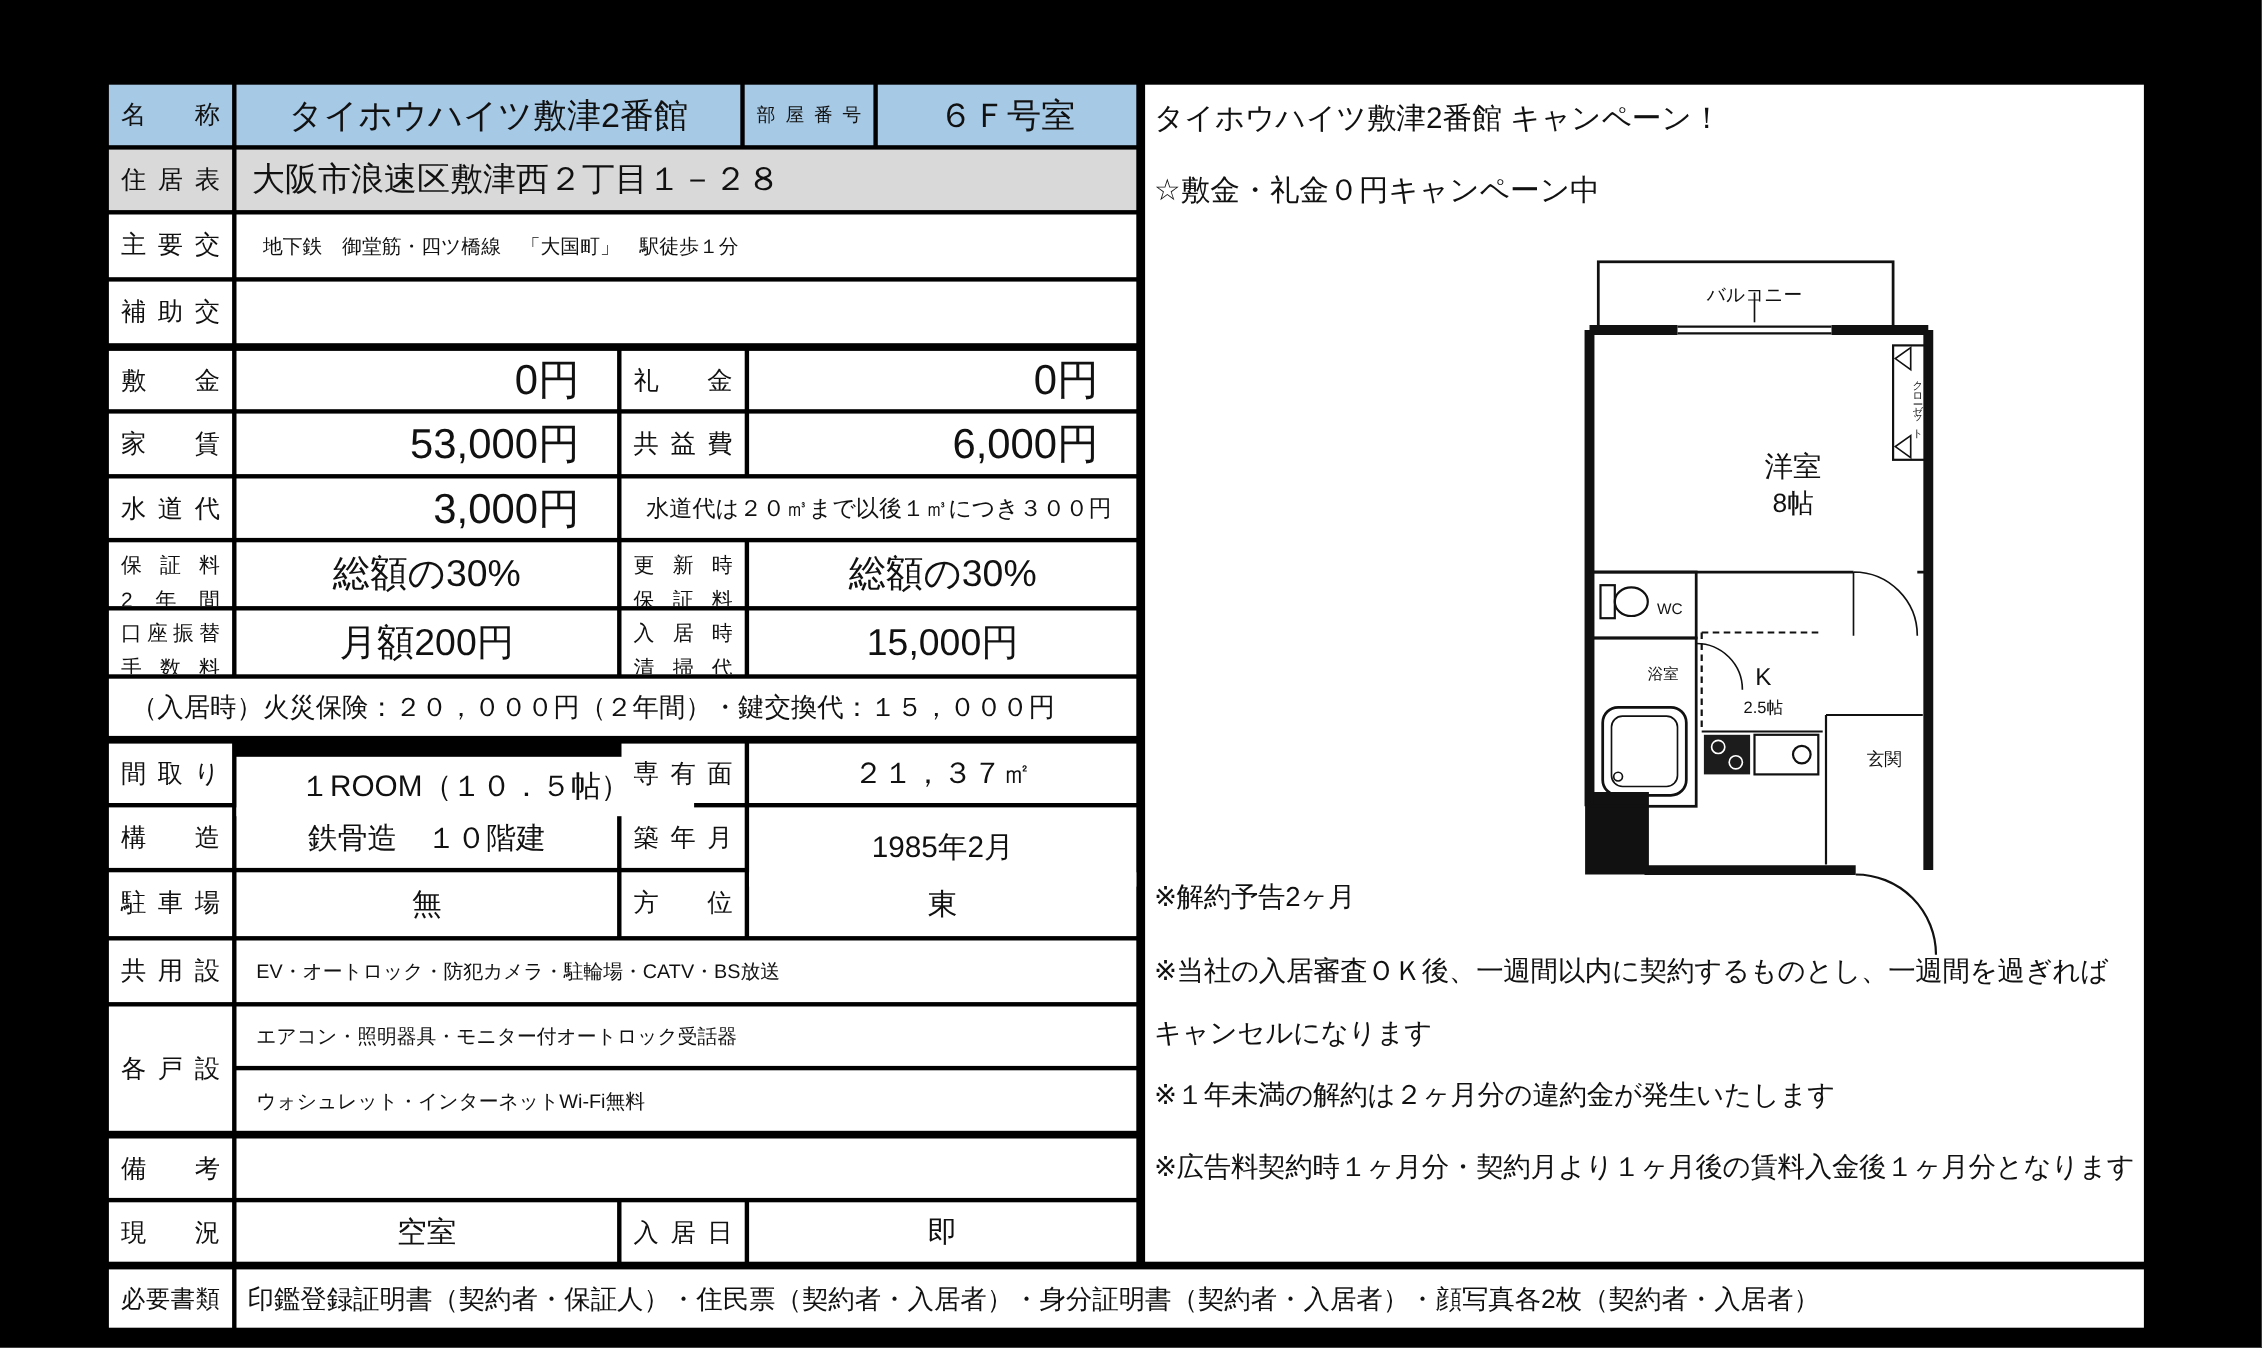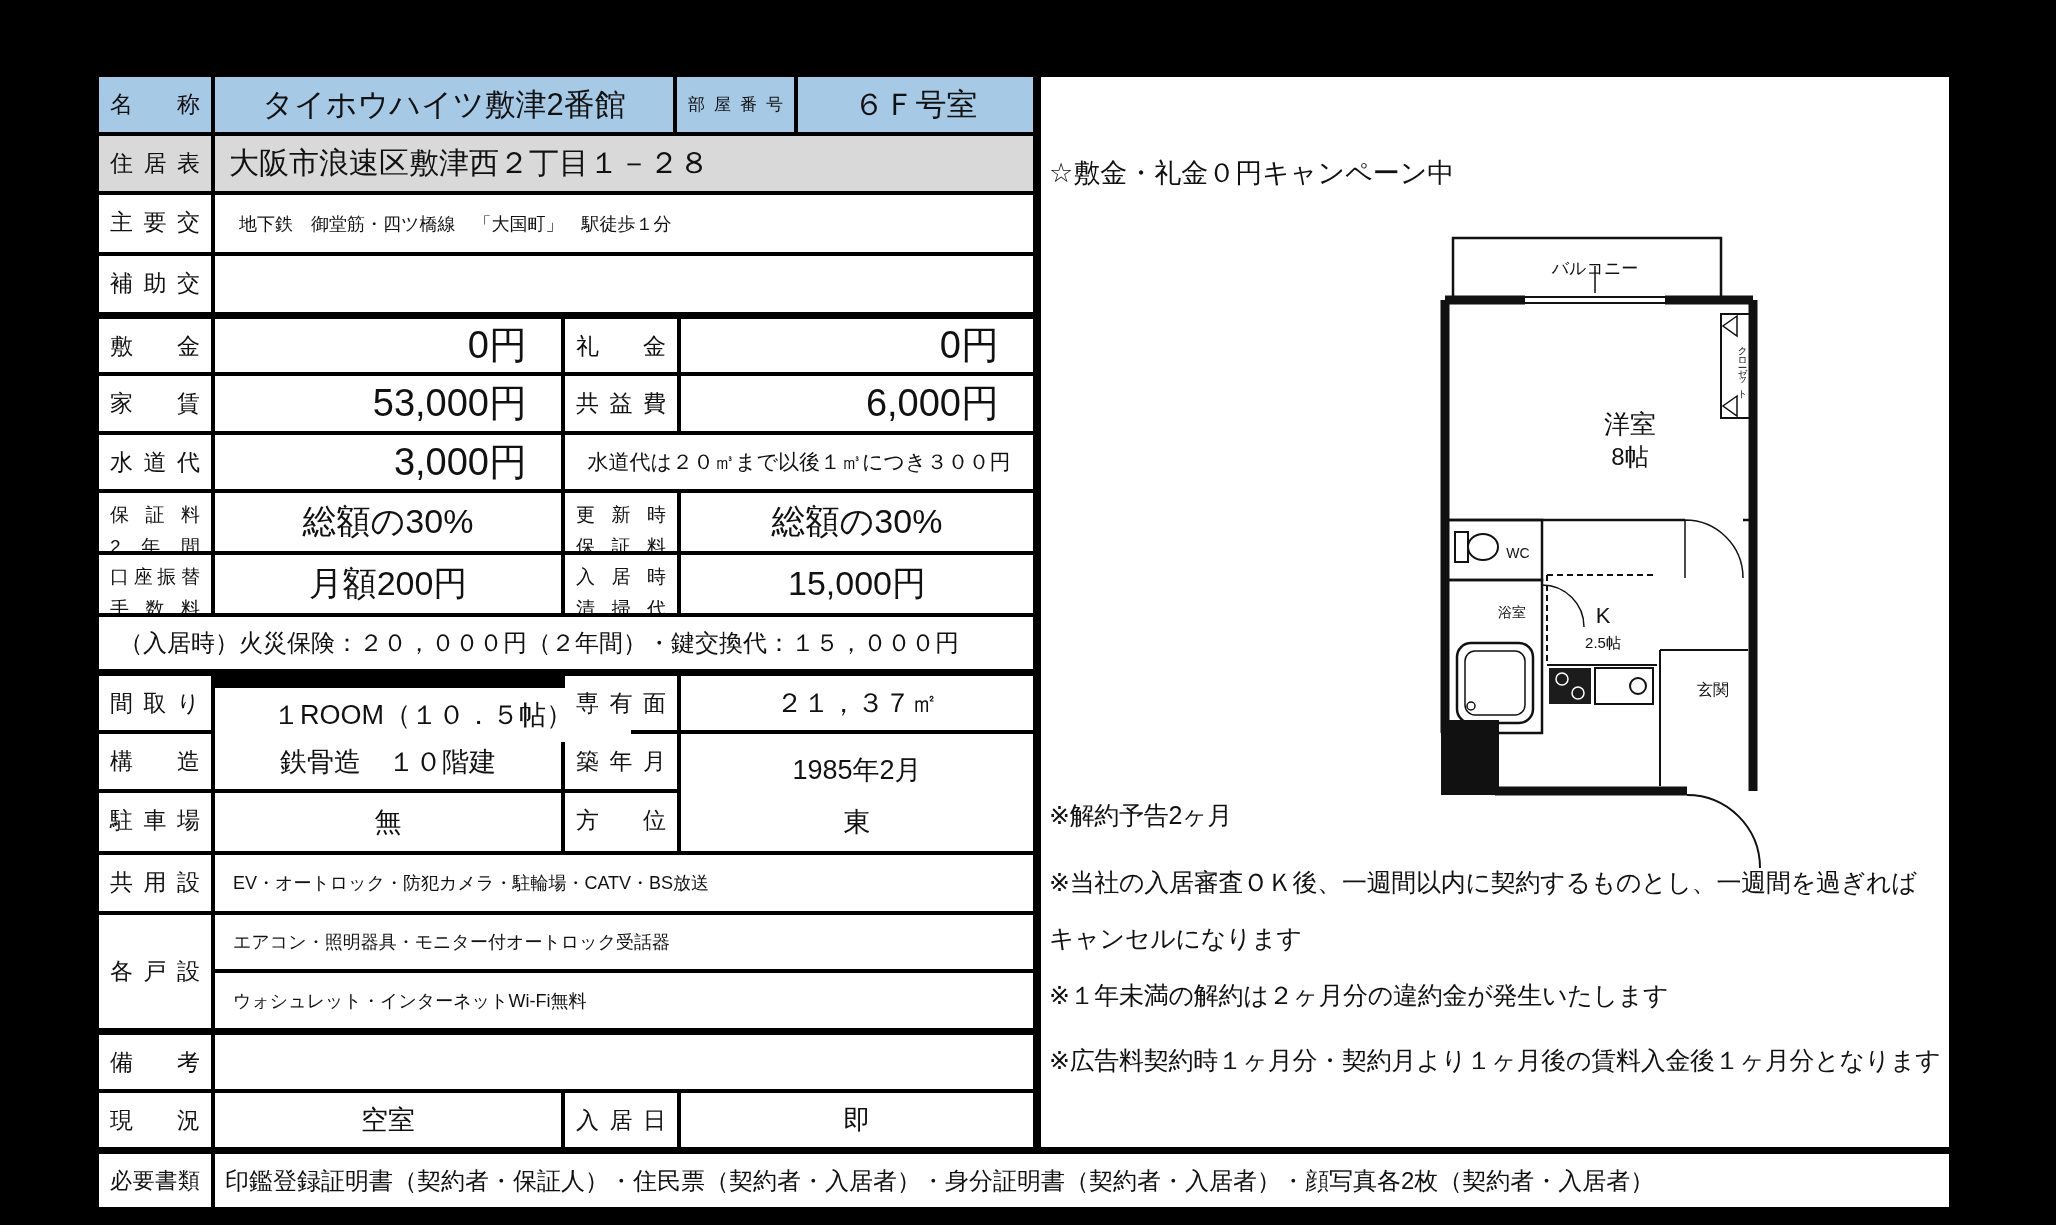--- a/index.html
+++ b/index.html
@@ -103,20 +103,21 @@
 
     <div class="cell lbl" style="left:6px;top:1022px;width:112px;height:54px">現況</div>
     <div class="cell val f27" style="left:122px;top:1022px;width:346px;height:54px">空室</div>
     <div class="cell lbl" style="left:472px;top:1022px;width:112px;height:54px">入居日</div>
     <div class="cell val f27" style="left:588px;top:1022px;width:352px;height:54px">即</div>
 
     <div class="cell lbl" style="left:6px;top:1083px;width:112px;height:53px;font-size:22px;line-height:53px">必要書類</div>
     <div class="cell val left pl10 f24" style="left:122px;top:1083px;width:1734px;height:53px">印鑑登録証明書（契約者・保証人）・住民票（契約者・入居者）・身分証明書（契約者・入居者）・顔写真各2枚（契約者・入居者）</div>
 
     <div class="cell" id="rightcell">
+      <div class="camp" style="top:12px">タイホウハイツ敷津2番館 キャンペーン！</div>
       <div class="camp" style="top:78px">☆敷金・礼金０円キャンペーン中</div>
 
       <svg id="plan" width="345" height="660" viewBox="0 0 345 660">
         <g stroke="#111" fill="none">
           <rect x="28" y="10" width="268" height="62" stroke-width="2.5"></rect>
           <path d="M170,38 V72" stroke-width="1.5"></path>
           <path d="M20,72 H328 M20,72 V505 M328,72 V563 M70,563 H262" stroke-width="9"></path>
           <rect x="16" y="492" width="58" height="75" fill="#111" stroke="none"></rect>
           <rect x="100" y="65" width="140" height="14" fill="#fff" stroke="none"></rect>
           <path d="M100,69 H240 M100,75 H240" stroke-width="2"></path>

